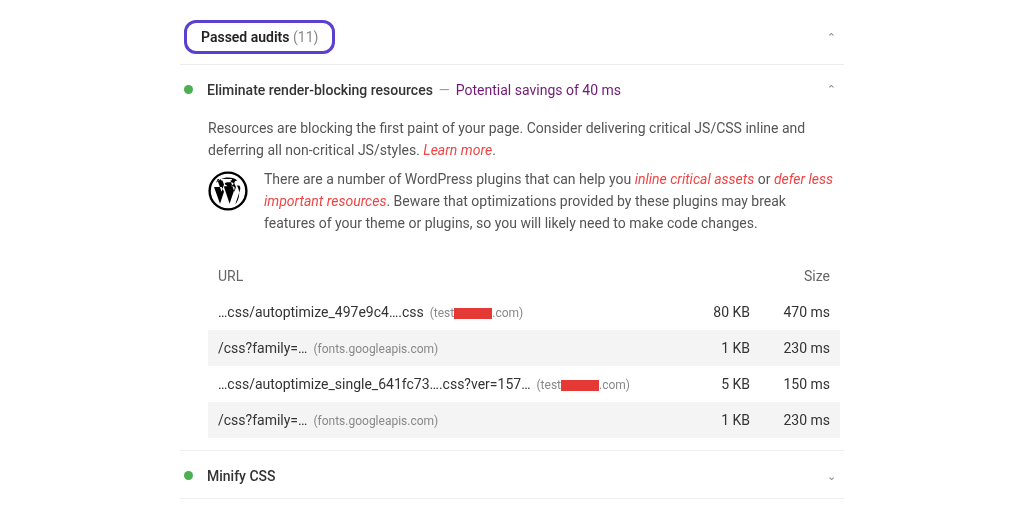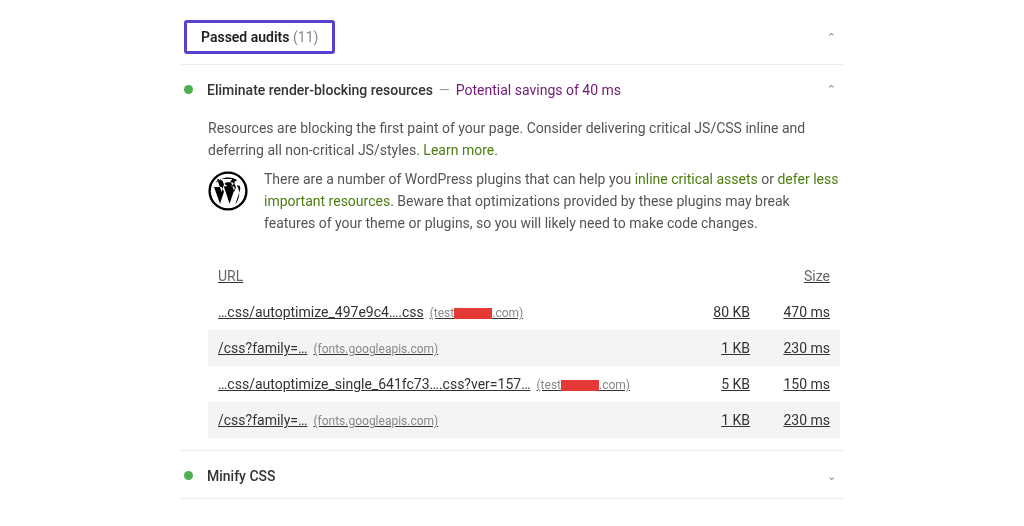--- a/index.html
+++ b/index.html
@@ -16,21 +16,21 @@
     .passed-header {
       display: flex;
       align-items: center;
       justify-content: space-between;
       padding: 10px 4px;
       border-bottom: 1px solid #eee;
     }
     .passed-box {
       display: inline-block;
       border: 3px solid #5b3fcf;
-      border-radius: 3px;
+      border-radius: 12px;
       padding: 6px 14px;
       font-weight: 600;
       color: #222;
     }
     .passed-count { color: #888; font-weight: 400; }
     .chevron {
       color: #888;
       font-size: 11px;
       cursor: pointer;
       padding: 4px;
@@ -61,40 +61,39 @@
       color: #333;
       font-weight: 500;
     }
     .sep { color: #999; margin: 0 6px; }
     .savings { color: #701a75; }
     .description {
       color: #555;
       line-height: 1.55;
       margin: 18px 0 0 24px;
     }
-    .link { color: #4d7c0f; }
+    .link { color: #ef4444; font-style: italic; }
     .wp-row {
       display: flex;
       align-items: flex-start;
       margin: 8px 0 0 24px;
     }
     .wp-logo {
       width: 40px;
       height: 40px;
       flex-shrink: 0;
       margin-right: 16px;
       margin-top: 2px;
     }
     .wp-text {
       color: #555;
       line-height: 1.55;
     }
     .table {
       margin: 24px 0 0 24px;
-      text-decoration: underline;
     }
     .thead, .trow {
       display: flex;
       align-items: center;
       padding: 10px 10px;
     }
     .thead {
       color: #666;
       font-weight: 400;
     }

